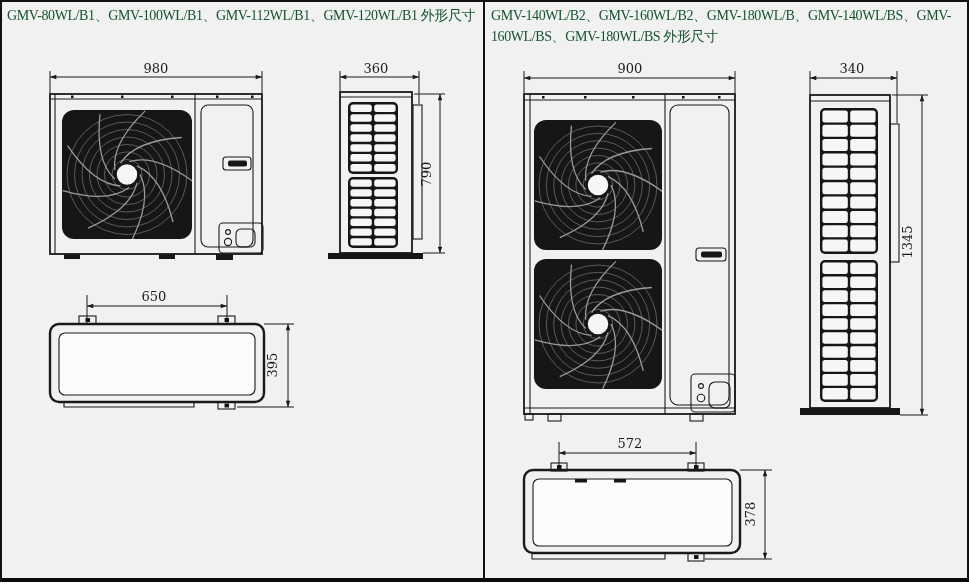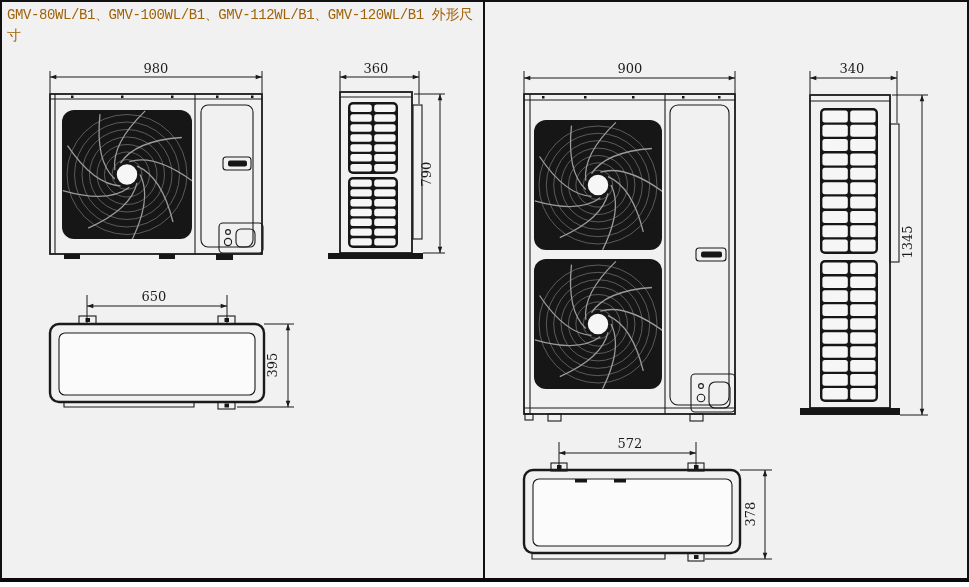--- a/index.html
+++ b/index.html
@@ -2,41 +2,42 @@
 <html lang="zh"><head>
 <meta charset="utf-8">
 <style>
   html,body{margin:0;padding:0;}
   body{width:969px;height:587px;background:#ffffff;overflow:hidden;
        font-family:"Liberation Sans",sans-serif;}
   .sheet{position:relative;width:969px;height:587px;background:#ffffff;}
   .inner{position:absolute;left:0;top:0;width:965px;height:576px;
          background:#f1f1f2;border:2px solid #111;border-bottom:4px solid #0a0a0a;}
   .divider{position:absolute;left:481px;top:0;width:2px;height:576px;background:#111;}
-  .panel-title{position:absolute;top:3px;color:#a16207;
-      font-family:Liberation Mono, monospace;
+  .panel-title{position:absolute;top:3px;color:#14532d;
+      font-family:Liberation Serif, serif;
       font-size:14px;line-height:21px;letter-spacing:-0.4px;}
   .panel-title.left{left:5px;width:472px;}
   .panel-title.right{left:489px;width:472px;}
   svg.draw{position:absolute;left:0;top:0;}
   .s18{stroke:#1a1a1a;stroke-width:1.8;fill:none}
   .s12{stroke:#1a1a1a;stroke-width:1.1;fill:none}
   .s24{stroke:#1a1a1a;stroke-width:2.4;fill:none}
   .dim{stroke:#1a1a1a;stroke-width:1;fill:none}
   .dimtxt{font-family:"DejaVu Serif","Liberation Serif",serif;font-size:13px;fill:#1c1c1c;text-anchor:middle;}
   .dark{fill:#161616;stroke:none}
   .paper{fill:#fbfbfc}
 </style>
 </head>
 <body>
 
 <div class="sheet">
   <div class="inner">
 
     <div class="panel-title left">GMV-80WL/B1、GMV-100WL/B1、GMV-112WL/B1、GMV-120WL/B1 外形尺寸</div>
+    <div class="panel-title right">GMV-140WL/B2、GMV-160WL/B2、GMV-180WL/B、GMV-140WL/BS、GMV-160WL/BS、GMV-180WL/BS 外形尺寸</div>
 
     <svg class="draw" width="965" height="576" viewBox="0 0 965 576">
       <defs>
         <marker id="arr" viewBox="0 0 10 10" refX="9.5" refY="5" markerWidth="9" markerHeight="7" markerUnits="userSpaceOnUse" orient="auto-start-reverse">
           <path d="M0.5,1.8 L9.5,5 L0.5,8.2 Z" fill="#1a1a1a"></path>
         </marker>
         <clipPath id="clipA">
             <rect x="60" y="108" width="130" height="129" rx="12"></rect>
           </clipPath>
         <clipPath id="clipB">

